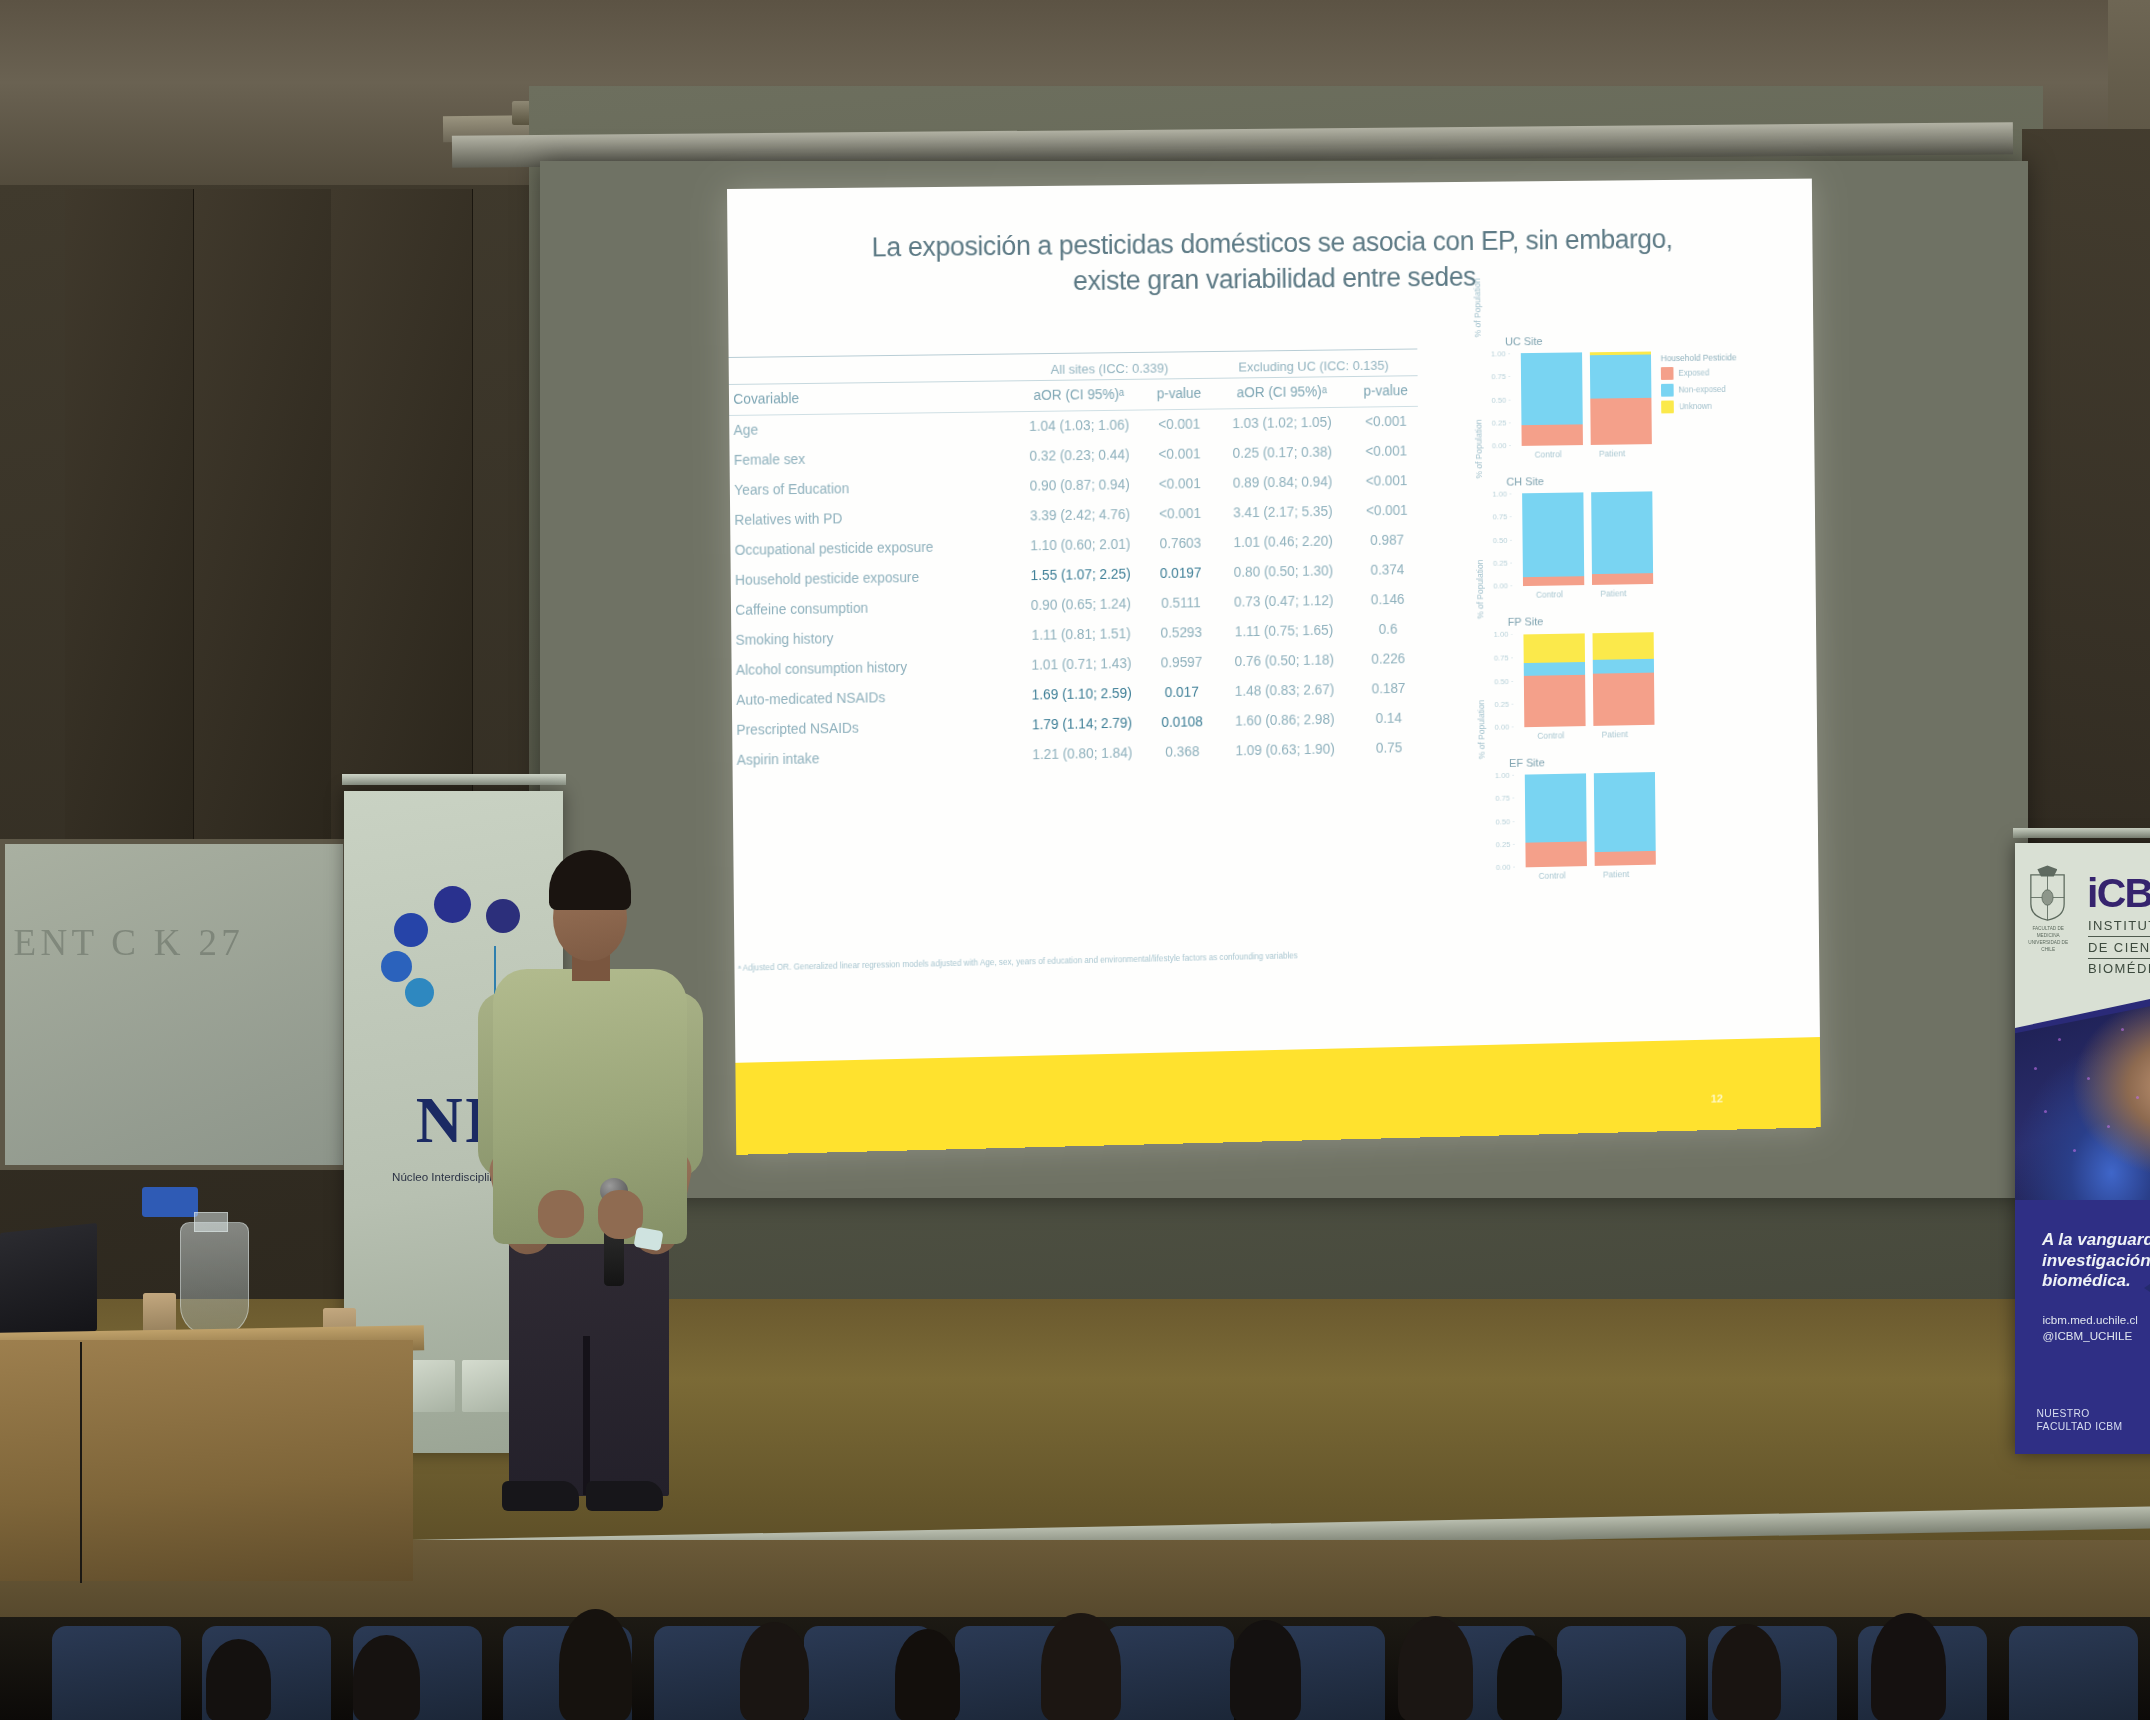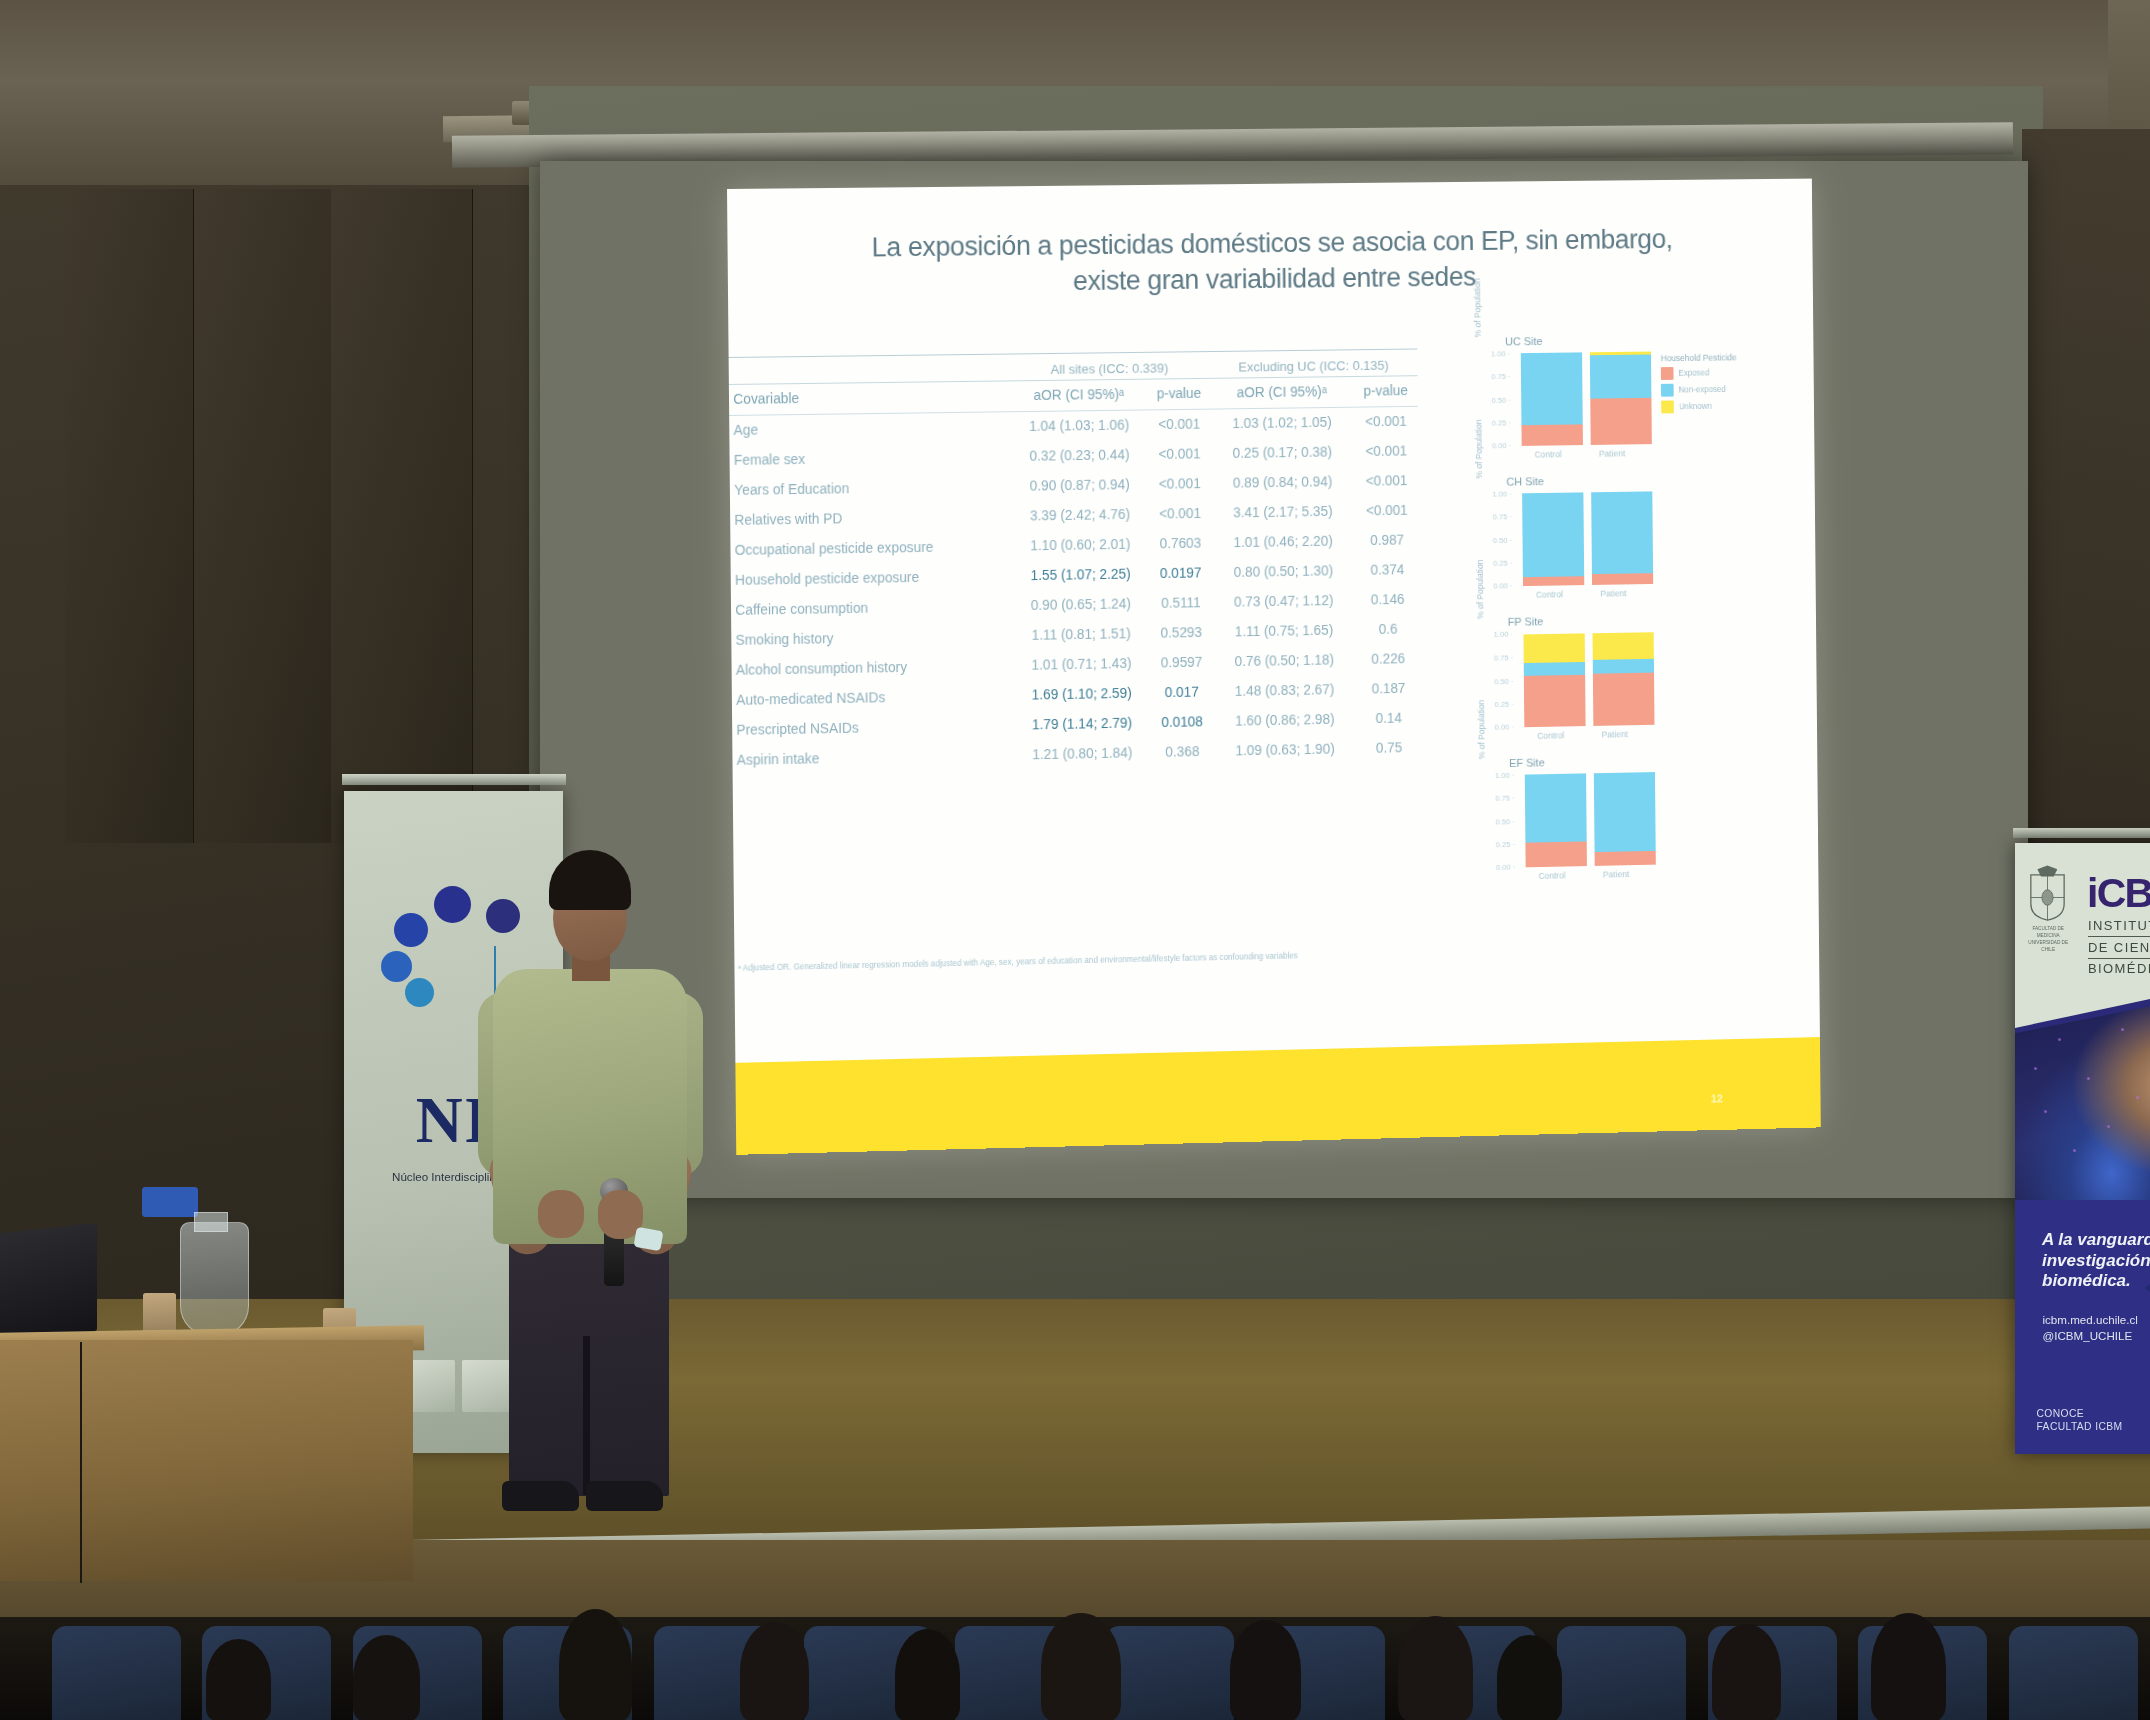--- a/index.html
+++ b/index.html
@@ -443,20 +443,23 @@
   <div class="rail-light" style="left:1536px;"></div>
   <div class="rail-light" style="left:1858px;"></div>
 
   <div class="wall-left"></div>
   <div class="wall-panel" style="left:65px;top:189px;width:129px;height:654px;"></div>
   <div class="wall-panel" style="left:194px;top:189px;width:138px;height:654px;"></div>
   <div class="wall-panel" style="left:331px;top:189px;width:142px;height:654px;"></div>
   <div class="wall-back-green"></div>
   <div class="wall-right"></div>
 
+  <div class="whiteboard">
+    <div class="whiteboard-scrawl">ENT C  K 27</div>
+  </div>
 
   <div class="stage-floor"></div>
   <div class="stage-edge"></div>
   <div class="seat-wood-wall"></div>
   <div class="aud-dark"></div>
 
   <div class="screen-top-bar"></div>
   <div class="screen-frame"></div>
 
   <div class="slide">
@@ -746,21 +749,21 @@
         <div>BIOMÉDICAS</div>
       </div>
     </div>
 
     <div class="br-tag">A la vanguardia de la investigación biomédica.</div>
     <div class="br-url">
       <div>icbm.med.uchile.cl</div>
       <div>@ICBM_UCHILE</div>
     </div>
     <div class="br-conoce">
-      <div>CONOCE</div>
+      <div>NUESTRO</div>
       <div>FACULTAD ICBM</div>
     </div>
 
   </div>
 
   <div class="person">
     <div class="p-pants"></div>
     <div class="p-legsplit"></div>
     <div class="p-shoe-l"></div>
     <div class="p-shoe-r"></div>

